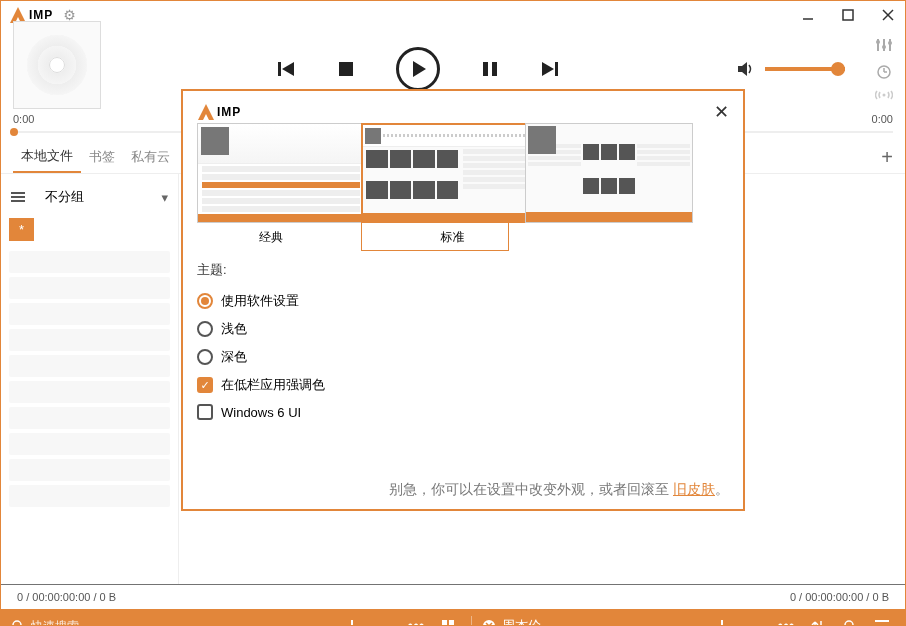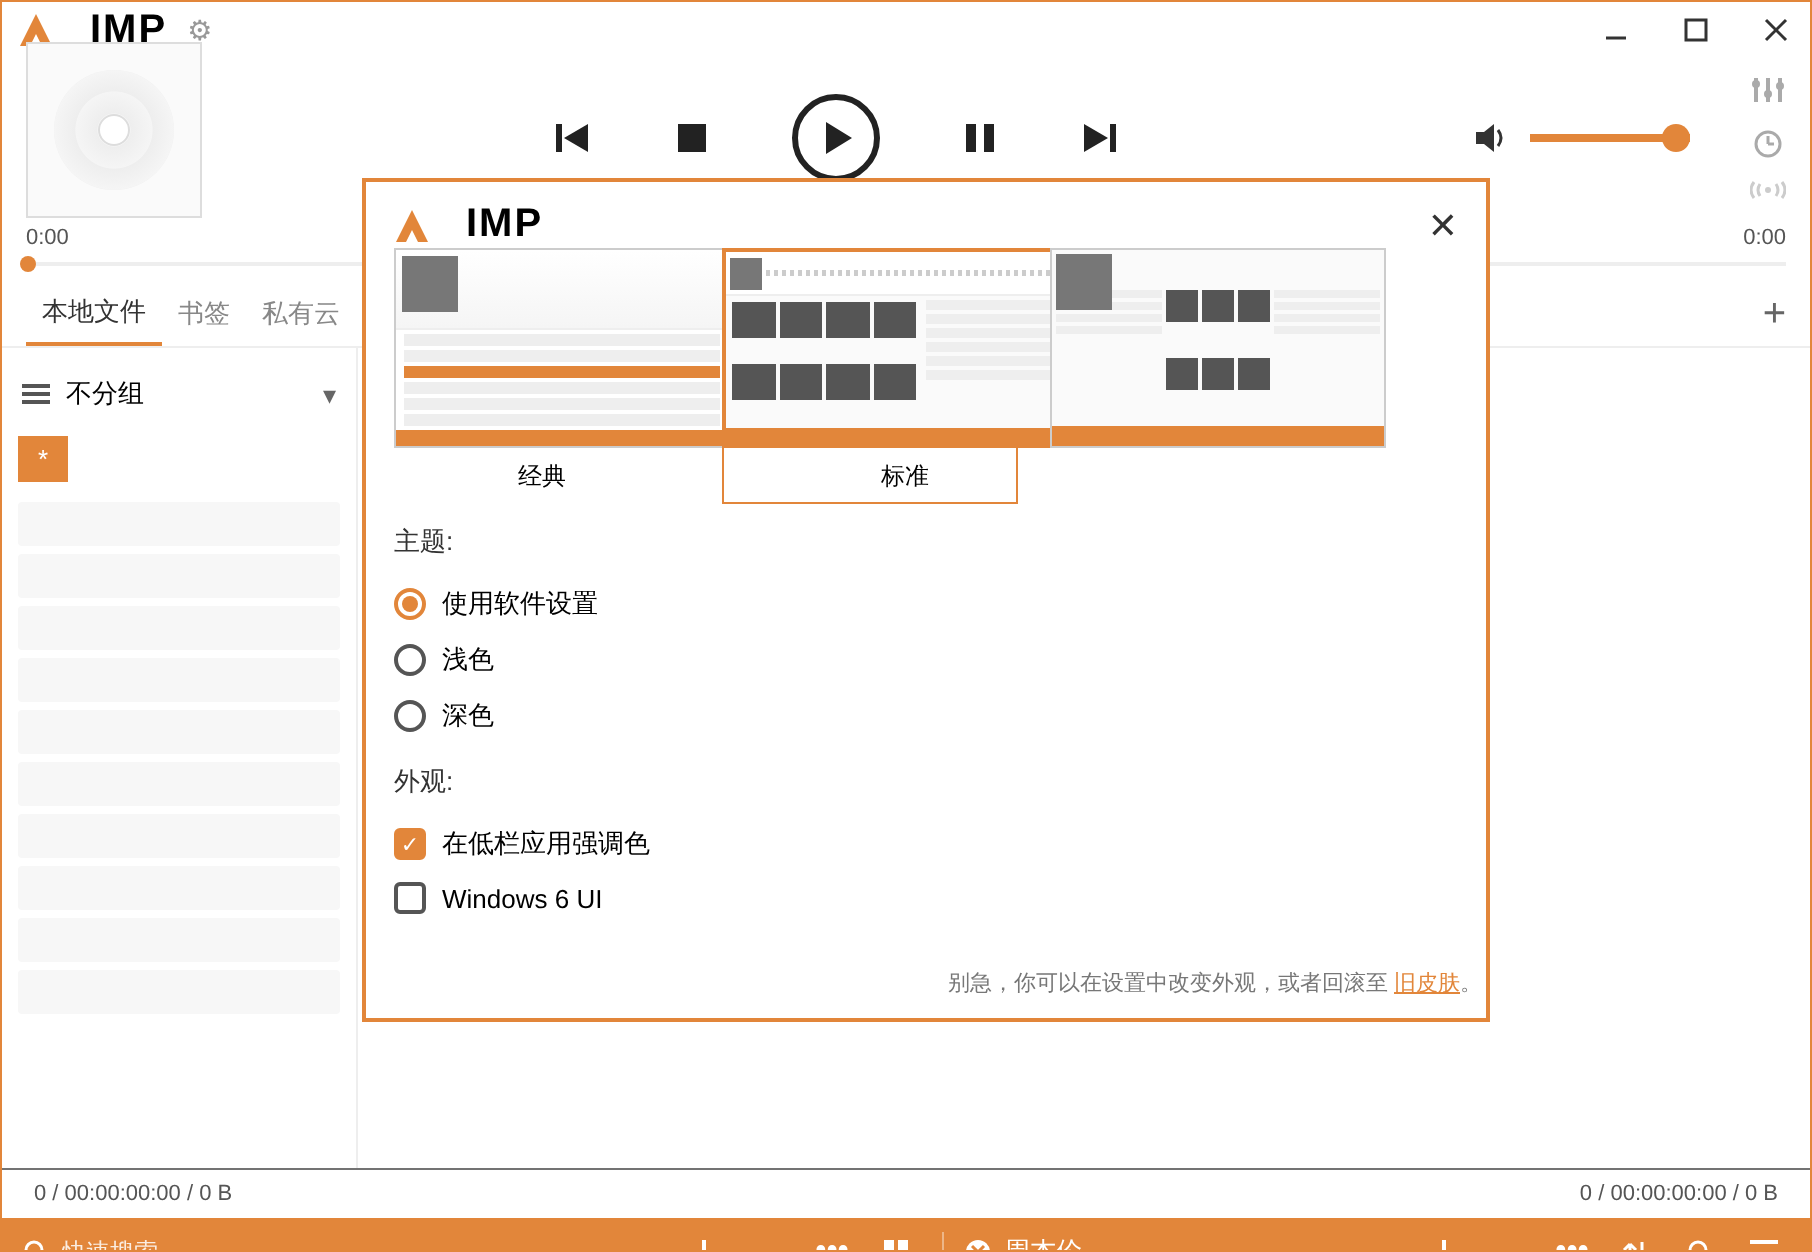--- a/index.html
+++ b/index.html
@@ -1,20 +1,20 @@
 <!DOCTYPE html>
 <html><head>
 <meta charset="utf-8">
 <style>
 * { margin: 0; padding: 0; box-sizing: border-box; font-family: "Microsoft YaHei", Arial, sans-serif; }
 body { width: 906px; height: 626px; background: #fff; border: 1px solid #e2863a; position: relative; overflow: hidden; }
 
 .titlebar { height: 28px; display: flex; align-items: center; padding: 0 8px; }
 .logo { display: flex; align-items: center; gap: 2px; }
-.logo-text { font-weight: bold; font-size: 20px; letter-spacing: 1px; margin-left: 16px; }
+.logo-text { font-weight: bold; font-size: 12px; letter-spacing: 1px; }
 .gear { margin-left: 10px; color: #999; font-size: 14px; }
 .win-controls { margin-left: auto; display: flex; gap: 22px; }
 .win-btn { width: 18px; height: 18px; display: flex; align-items: center; justify-content: center; cursor: pointer; color: #333; }
 
 .player-row { height: 80px; display: flex; align-items: center; padding: 0 12px; }
 .album-art { width: 88px; height: 88px; border: 1px solid #ddd; margin-top: -8px; display: flex; align-items: center; justify-content: center; background: #fafafa; }
 .disc { width: 60px; height: 60px; border-radius: 50%; background: radial-gradient(circle, #fff 18%, #eee 20%, #f5f5f5 45%, #eee 46%, #f5f5f5 70%, #eee 71%, #f5f5f5 100%); position: relative; }
 .disc::after { content: ''; position: absolute; top: 50%; left: 50%; width: 14px; height: 14px; background: #fff; border: 1px solid #ddd; border-radius: 50%; transform: translate(-50%, -50%); }
 
 .transport { flex: 1; display: flex; align-items: center; justify-content: center; gap: 40px; }
@@ -29,21 +29,21 @@
 .progress-bar { height: 2px; background: #eee; margin: 2px 12px 8px; position: relative; }
 .progress-bar::before { content: ''; position: absolute; left: -3px; top: -3px; width: 8px; height: 8px; background: #e2863a; border-radius: 50%; }
 
 .tabs-row { display: flex; align-items: center; padding: 0 12px; border-bottom: 1px solid #eee; }
 .tab { padding: 6px 8px; font-size: 13px; color: #888; cursor: pointer; }
 .tab.active { color: #333; border-bottom: 2px solid #e2863a; }
 .tab-add { margin-left: auto; font-size: 20px; color: #666; cursor: pointer; }
 
 .content { display: flex; height: 410px; }
 .left-pane { width: 178px; border-right: 1px solid #eee; padding: 8px; }
-.group-row { display: flex; align-items: center; gap: 8px; padding: 6px 2px; font-size: 13px; }
+.group-row { display: flex; align-items: center; gap: 20px; padding: 6px 2px; font-size: 13px; }
 .group-row .caret { margin-left: auto; color: #666; }
 .star-btn { display: inline-block; background: #e2863a; color: #fff; padding: 4px 10px; font-size: 13px; margin-top: 6px; }
 .list-placeholder { margin-top: 10px; }
 .list-placeholder div { height: 22px; background: #f7f7f7; margin-bottom: 4px; border-radius: 2px; }
 
 .right-pane { flex: 1; position: relative; }
 
 .footer-info { display: flex; justify-content: space-between; padding: 6px 16px; font-size: 11px; color: #555; border-top: 1px solid #737373; }
 
 .bottom-bar { height: 34px; background: #e2863a; display: flex; align-items: center; color: #fff; padding: 0 10px; gap: 6px; }
@@ -96,21 +96,21 @@
 .preview-modern .mid .lines div{height:4px;background:#eee;margin-bottom:2px;}
 .preview-modern .bar { height: 10px; background: #e2863a; }
 
 .radio-row, .check-row { display: flex; align-items: center; gap: 8px; padding: 5px 0; font-size: 13px; }
 .radio { width: 16px; height: 16px; border: 2px solid #555; border-radius: 50%; display: flex; align-items: center; justify-content: center; }
 .radio.checked { border-color: #e2863a; }
 .radio.checked::after { content: ''; width: 8px; height: 8px; background: #e2863a; border-radius: 50%; }
 .checkbox { width: 16px; height: 16px; border: 2px solid #555; border-radius: 3px; display: flex; align-items: center; justify-content: center; color: #fff; font-size: 11px; }
 .checkbox.checked { background: #e2863a; border-color: #e2863a; }
 
-.dialog-footer { position: absolute; bottom: 10px; right: 2px; font-size: 11px; color: #777; margin-top: 35px; }
+.dialog-footer { position: absolute; bottom: 10px; right: 14px; font-size: 14px; color: #777; margin-top: 35px; }
 .dialog-footer a { color: #e2863a; text-decoration: underline; }
 
 svg { display: block; }
 </style>
 </head>
 <body>
 
 <div class="titlebar">
   <div class="logo">
     <svg width="18" height="18" viewBox="0 0 18 18">
@@ -436,21 +436,20 @@
   </div>
   <div class="radio-row">
     <span class="radio"></span>
     <span>浅色</span>
   </div>
   <div class="radio-row">
     <span class="radio"></span>
     <span>深色</span>
   </div>
 
-  <div class="section-label">外观:</div>
   <div class="check-row">
     <span class="checkbox checked">✓</span>
     <span>在低栏应用强调色</span>
   </div>
   <div class="check-row">
     <span class="checkbox"></span>
     <span>Windows 6 UI</span>
   </div>
 
   <div class="dialog-footer">

